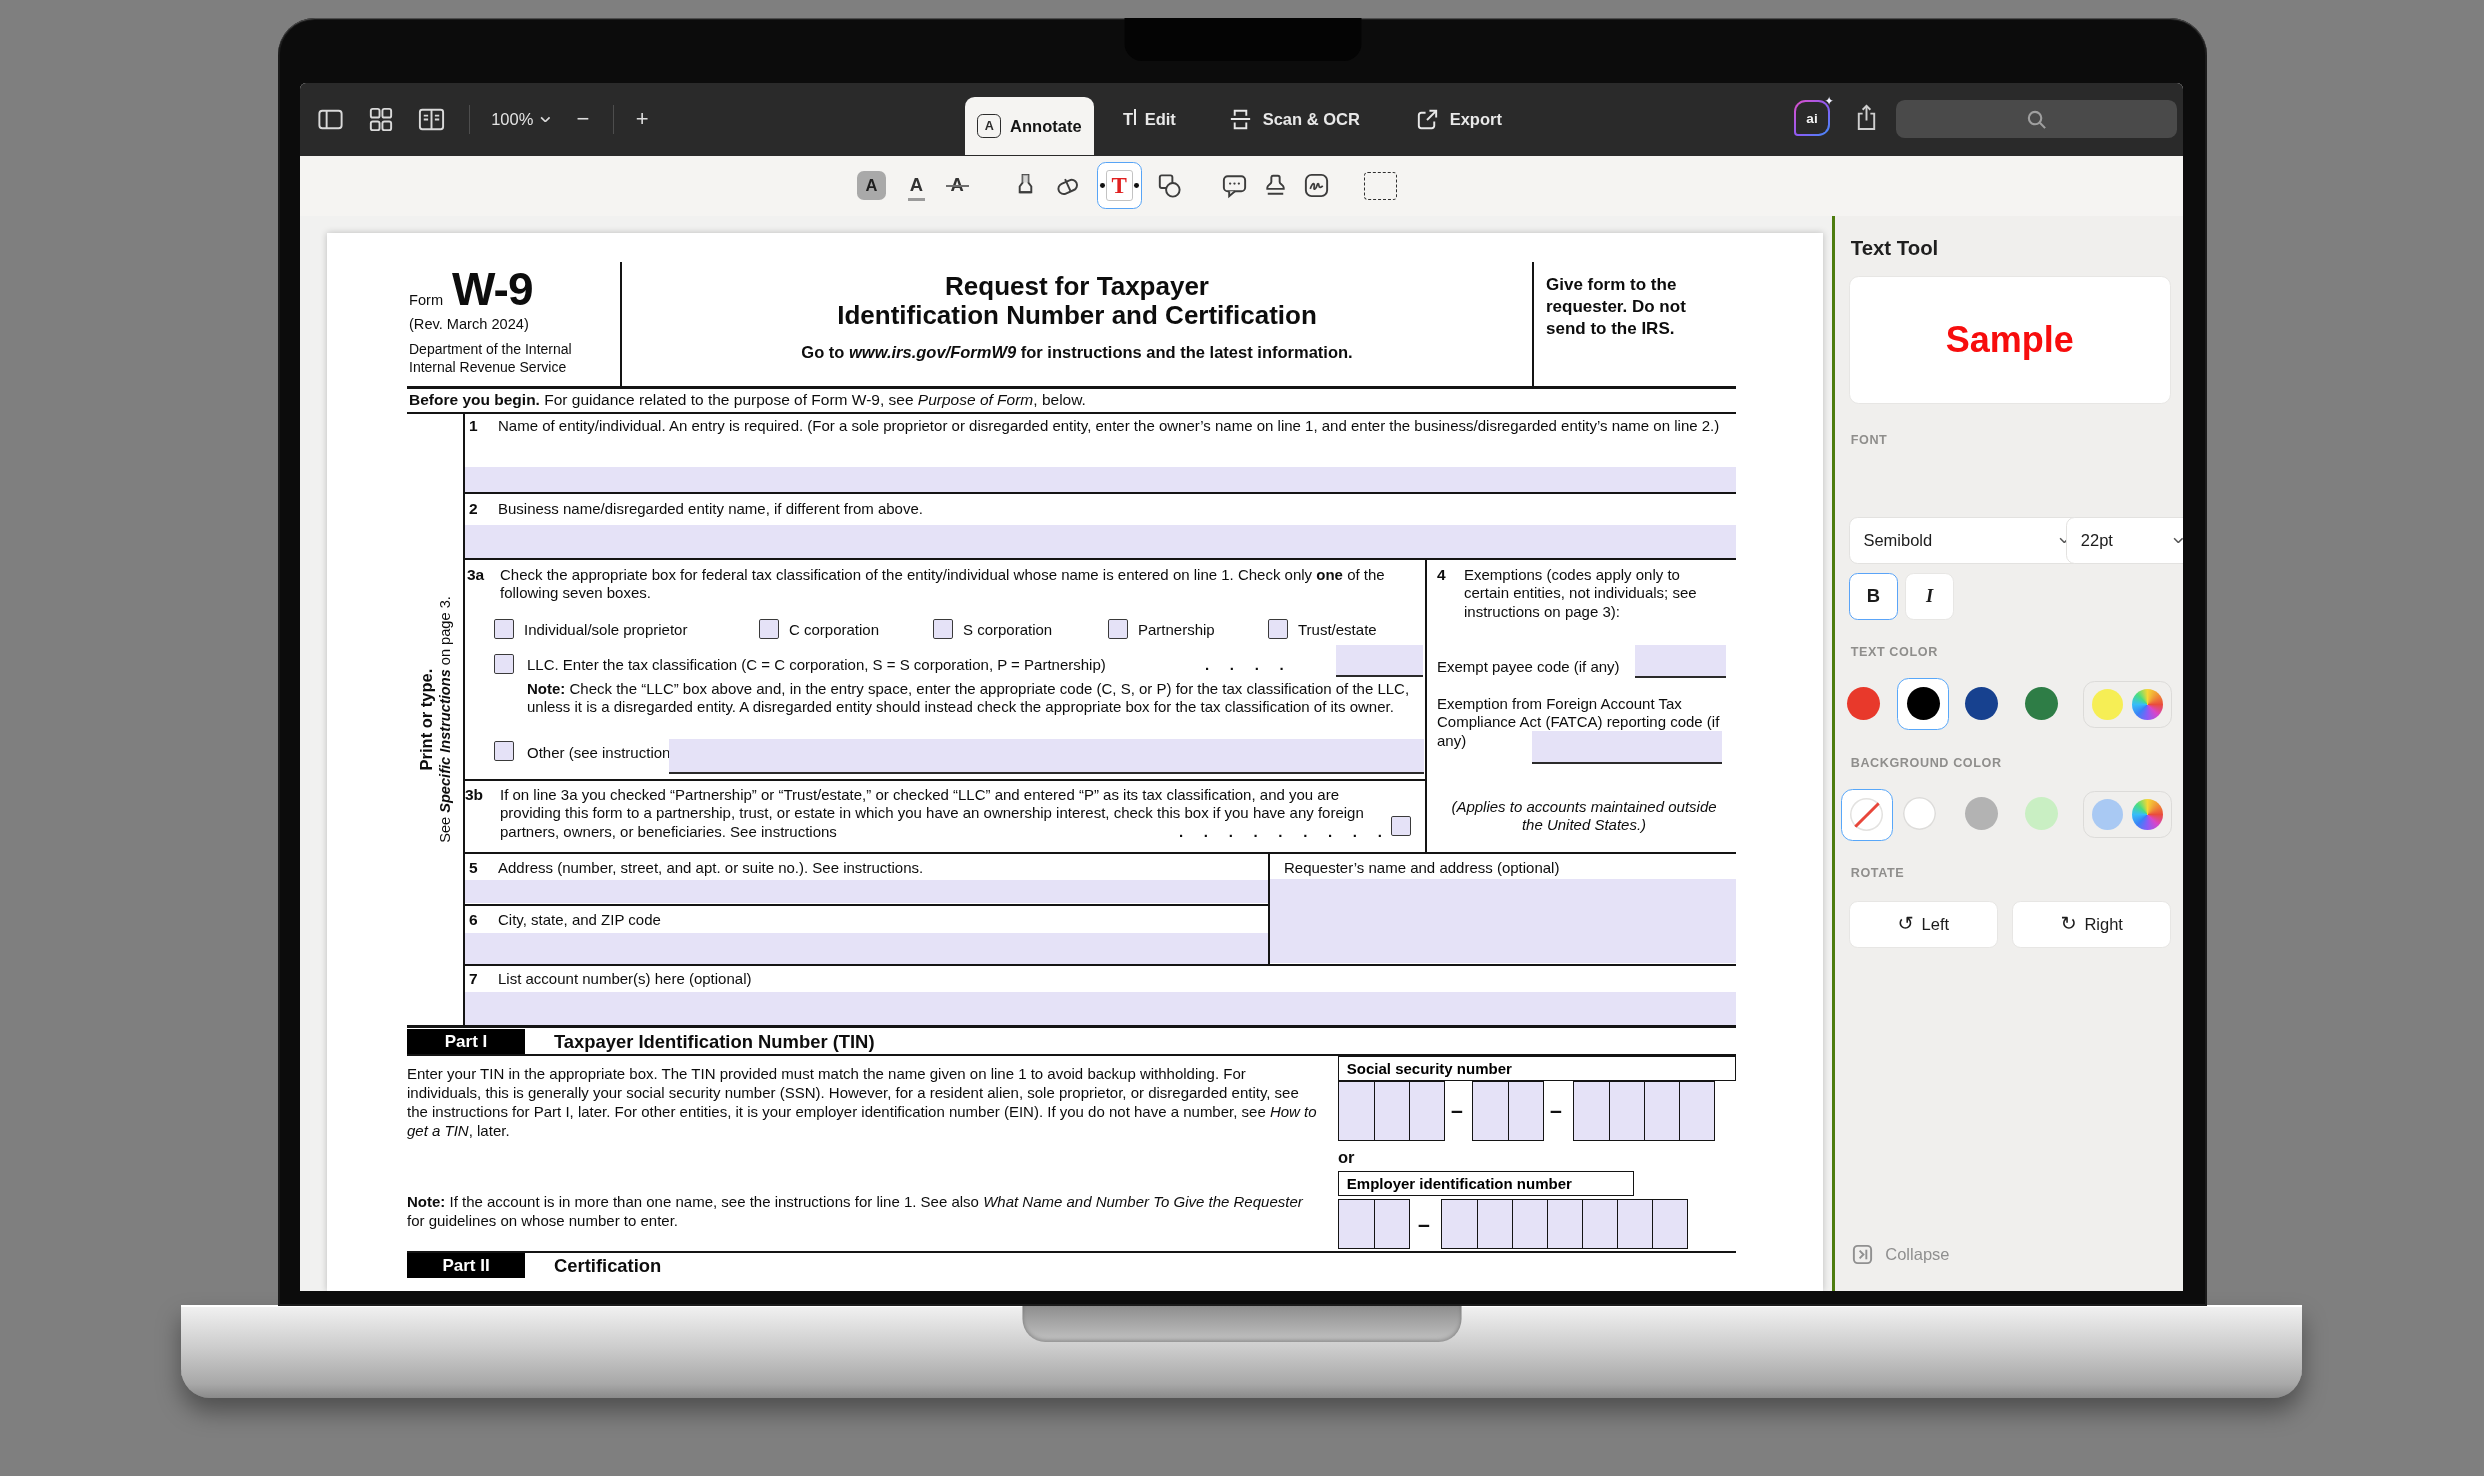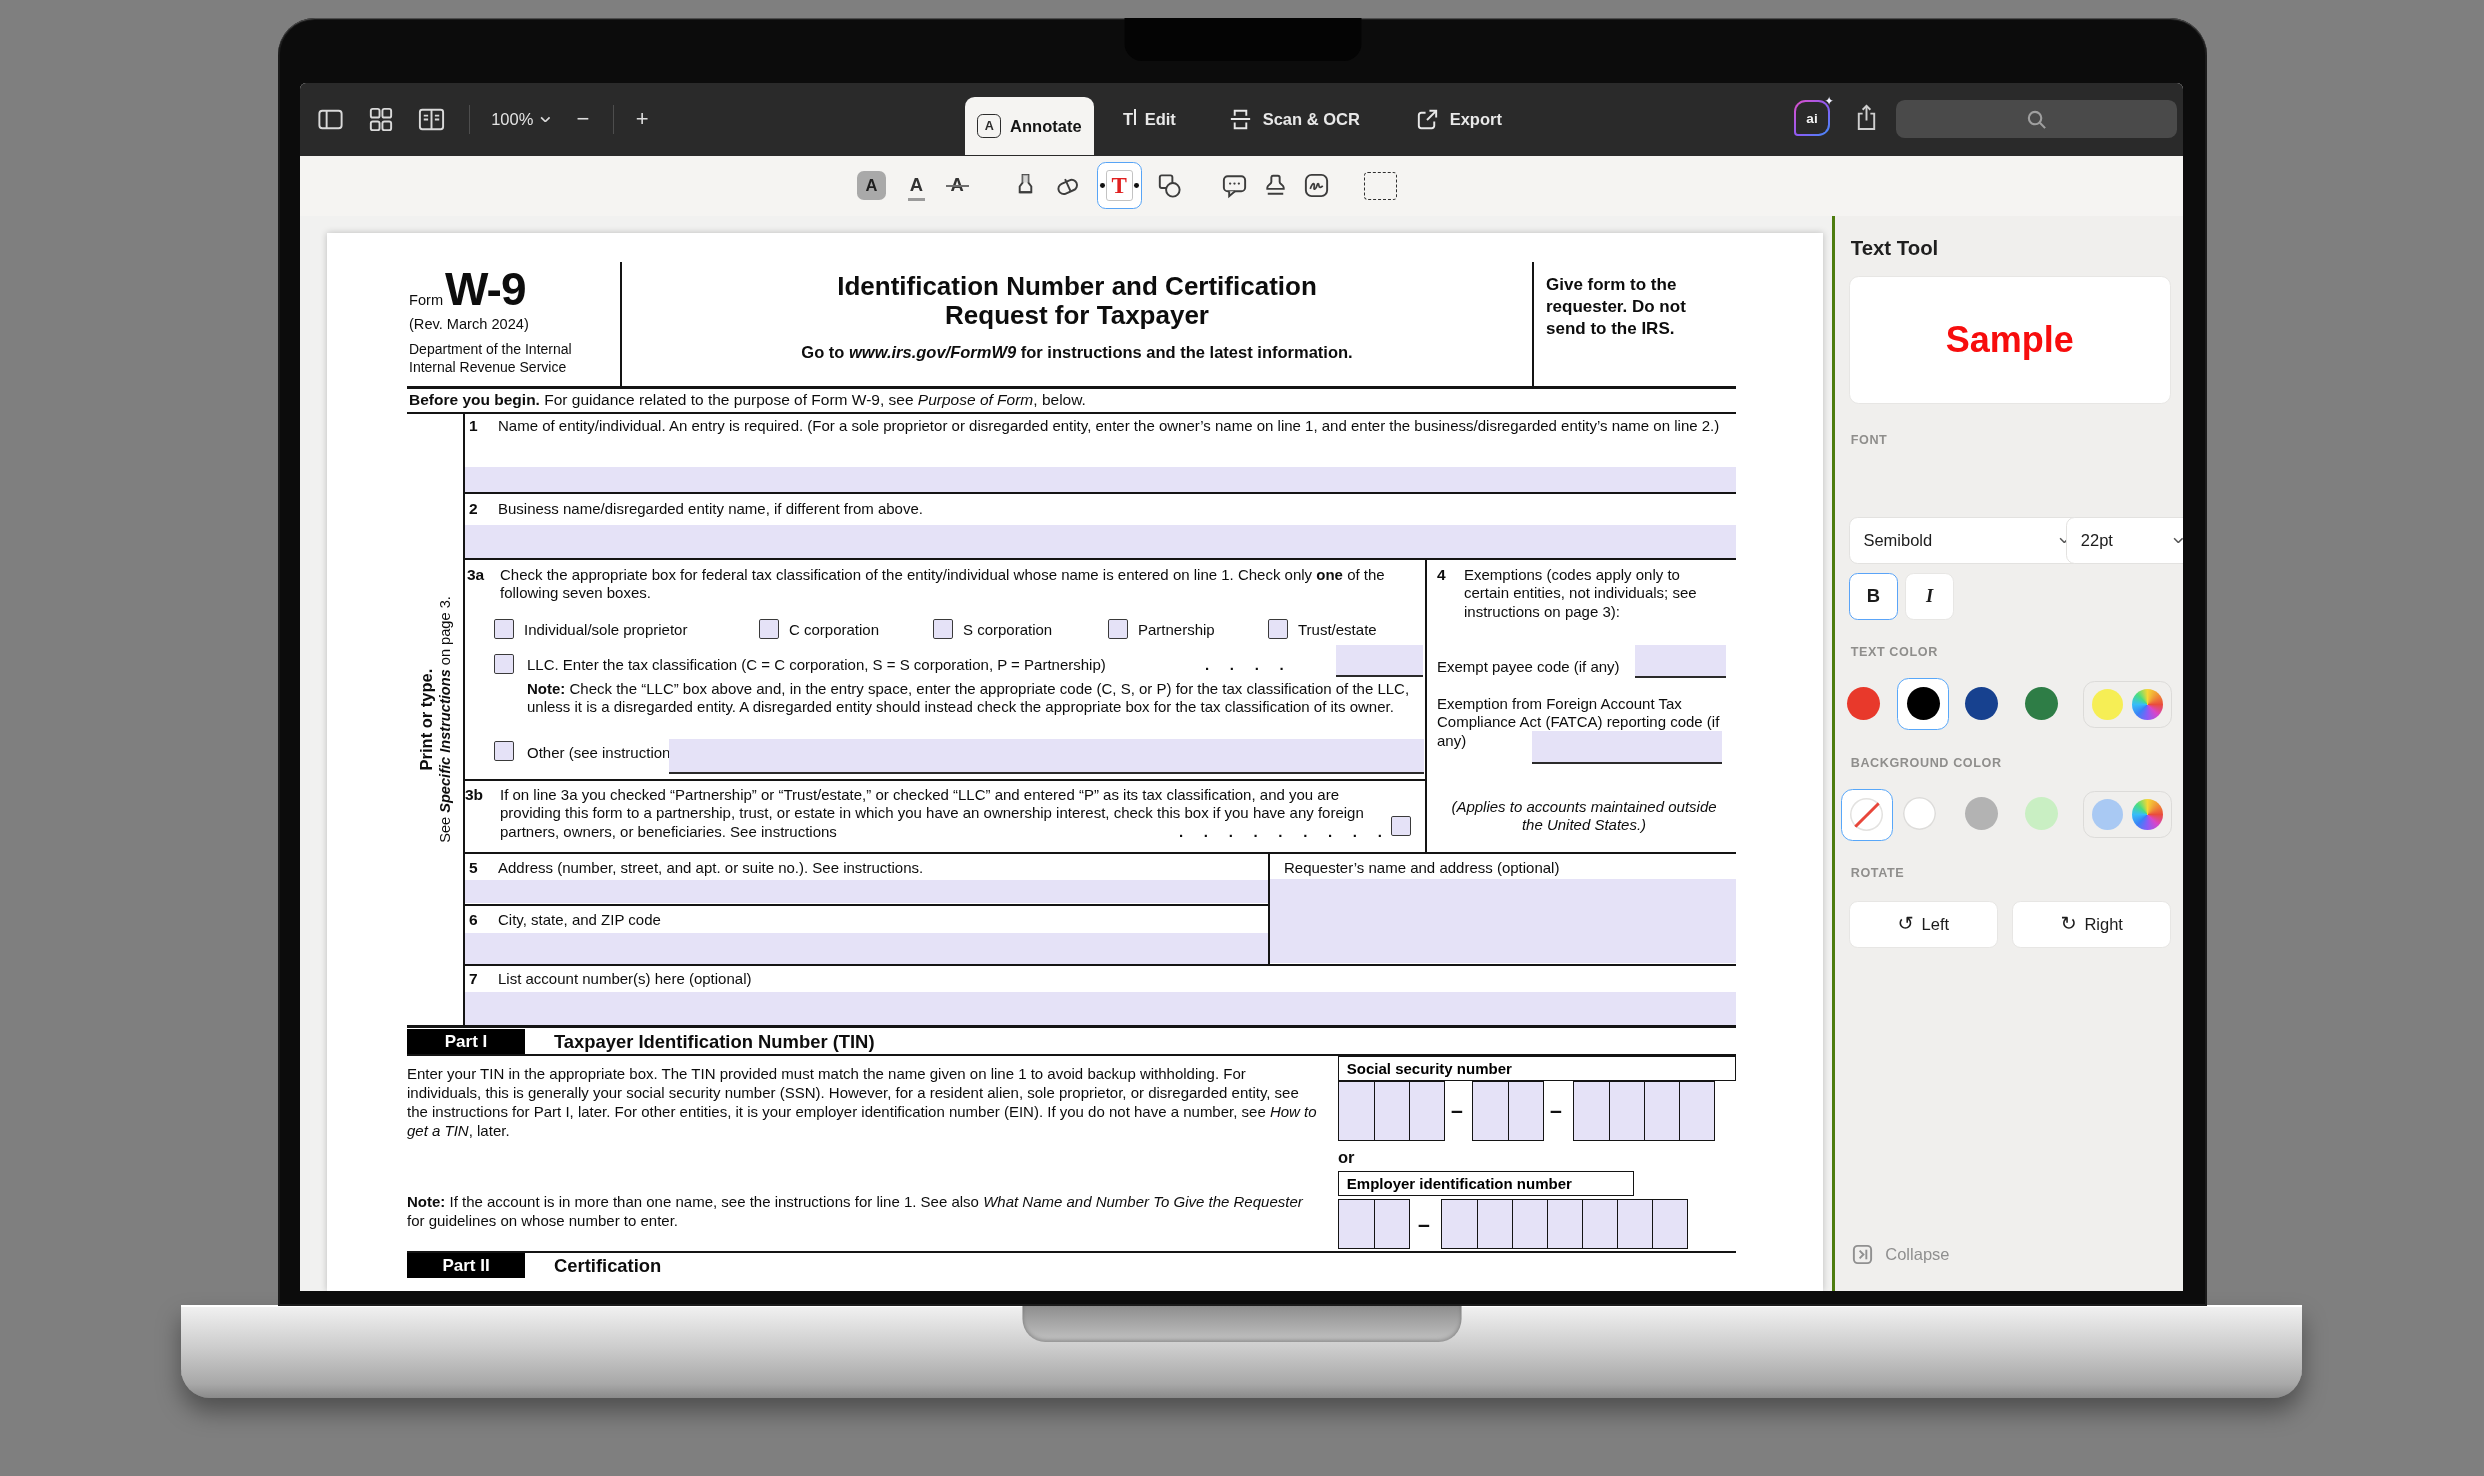--- a/index.html
+++ b/index.html
@@ -261,32 +261,32 @@
             <div class="tsel"></div>
           </div>
       </div>
     </div>
 
     <div class="mainrow">
       <div class="viewer">
         <div class="page">
 
           <div class="ft" style="left:82px;top:35px;width:210px">
-            <div style="display:flex;align-items:baseline;gap:2px">
+            <div style="display:flex;align-items:baseline;gap:9px">
               <span style="font-size:14.6px">Form</span>
               <span style="font-size:46px;font-weight:900;letter-spacing:-1px;line-height:.95">W-9</span>
             </div>
             <div style="font-size:14.6px;margin-top:2.9px">(Rev. March 2024)</div>
             <div style="font-size:14px;margin-top:6.8px">Department of the Internal</div>
             <div style="font-size:14px">Internal Revenue Service</div>
           </div>
           <div class="vl" style="left:293px;top:29px;width:1.9px;height:124px"></div>
           <div class="ft" style="left:297px;top:39px;width:906px;text-align:center">
+            <div style="font-size:26px;font-weight:700;line-height:29px">Request for Taxpayer</div>
             <div style="font-size:26px;font-weight:700;line-height:29px">Identification Number and Certification</div>
-            <div style="font-size:26px;font-weight:700;line-height:29px">Request for Taxpayer</div>
             <div style="font-size:16.5px;font-weight:700;margin-top:12.6px"><span>Go to </span><i>www.irs.gov/FormW9</i><span> for instructions and the latest information.</span></div>
           </div>
           <div class="vl" style="left:1205px;top:29px;width:1.9px;height:124px"></div>
           <div class="ft" style="left:1219px;top:41px;width:184px;font-size:17px;font-weight:700;line-height:22px">Give form to the requester. Do not send to the IRS.</div>
           <div class="hl" style="left:80px;top:153px;width:1329px;height:2.9px"></div>
 
           <div class="ft" style="left:82px;top:158px;width:1320px;font-size:15.5px">
             <b>Before you begin.</b><span> For guidance related to the purpose of Form W-9, see </span><i>Purpose of Form</i><span>, below.</span>
           </div>
           <div class="hl" style="left:80px;top:179px;width:1329px;height:1.9px"></div>

